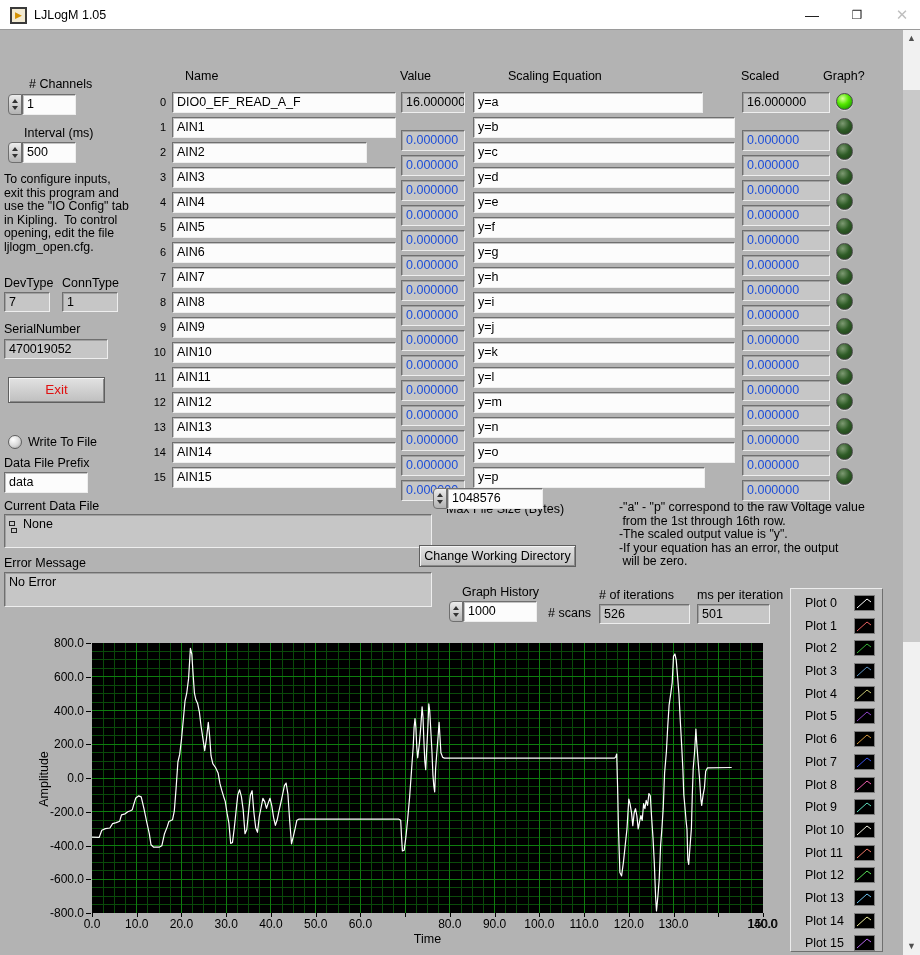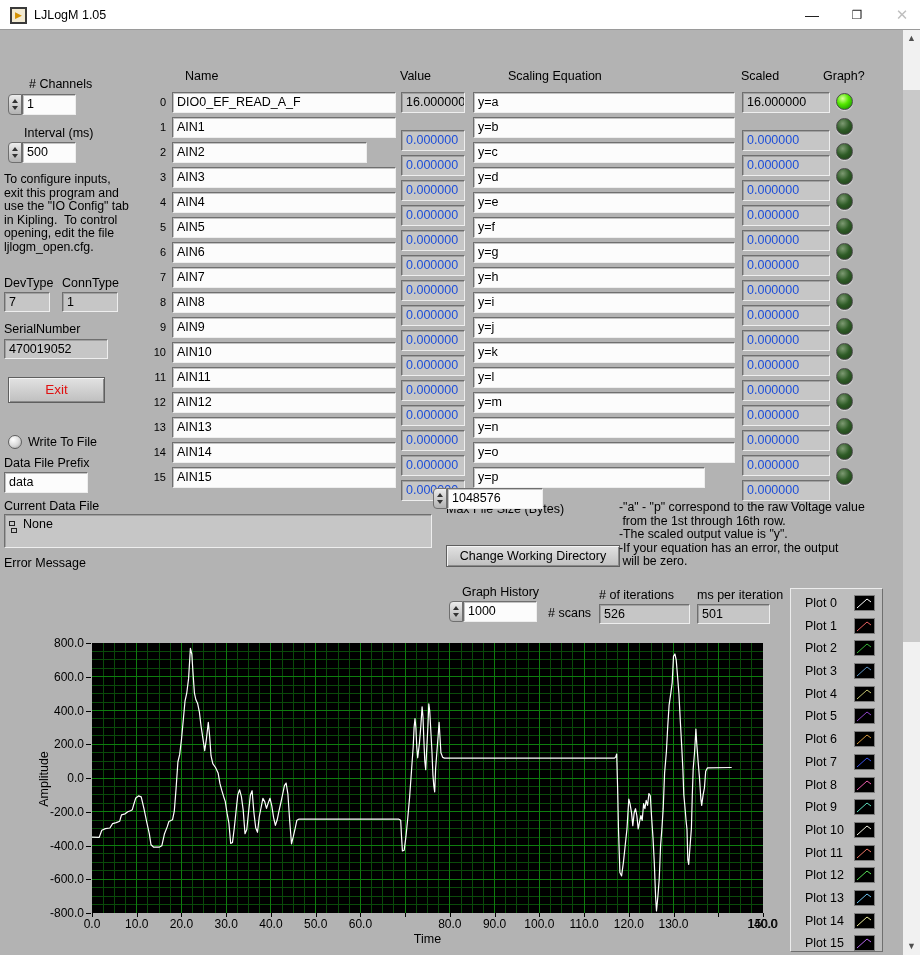--- a/index.html
+++ b/index.html
@@ -146,31 +146,32 @@
   <div class="fld white" style="left:4px;top:472px;width:84px;height:21px;">data</div>
 
   <div class="lbl" style="left:4px;top:499px;">Current Data File</div>
   <div class="fld gray" style="left:4px;top:514px;width:428px;height:34px;padding-left:18px;">None</div>
   <div class="path-glyph" style="left:9px;top:521px;">
       <i class="a"></i>
       <i class="b"></i>
     </div>
 
   <div class="lbl" style="left:4px;top:556px;">Error Message</div>
+  <div class="fld gray" style="left:4px;top:572px;width:428px;height:35px;">No Error</div>
 
   <div class="hdr" style="left:185px;">Name</div>
   <div class="hdr" style="left:400px;">Value</div>
   <div class="hdr" style="left:508px;">Scaling Equation</div>
   <div class="hdr" style="left:741px;">Scaled</div>
   <div class="hdr" style="left:823px;">Graph?</div>
   <div id="rows">
       <div class="rowidx" style="left: 146px; top: 96px;">0</div>
       <div class="fld white" style="left: 172px; top: 92px; width: 224px; height: 21px;">DIO0_EF_READ_A_F</div>
       <div class="fld gray" style="left: 401px; top: 92px; width: 64px; height: 21px;">16.000000</div>
-      <div class="fld white" style="left: 473px; top: 92px; width: 262px; height: 21px;">y=a</div>
+      <div class="fld white" style="left: 473px; top: 92px; width: 230px; height: 21px;">y=a</div>
       <div class="fld gray" style="left: 742px; top: 92px; width: 88px; height: 21px;">16.000000</div>
       <div class="led on" style="left: 836px; top: 93px;"></div>
       <div class="rowidx" style="left: 146px; top: 121px;">1</div>
       <div class="fld white" style="left: 172px; top: 117px; width: 224px; height: 21px;">AIN1</div>
       <div class="fld gray dim" style="left: 401px; top: 117px; width: 64px; height: 21px;">0.000000</div>
       <div class="fld white" style="left: 473px; top: 117px; width: 262px; height: 21px;">y=b</div>
       <div class="fld gray dim" style="left: 742px; top: 117px; width: 88px; height: 21px;">0.000000</div>
       <div class="led off" style="left: 836px; top: 118px;"></div>
       <div class="rowidx" style="left: 146px; top: 146px;">2</div>
       <div class="fld white" style="left: 172px; top: 142px; width: 195px; height: 21px;">AIN2</div>
@@ -259,21 +260,21 @@
     </div>
 
   <div class="lbl" style="left:446px;top:502px;">Max File Size (Bytes)</div>
   <div class="spinbox" style="left:433px;top:488px;">
     <div class="spin">
         <i class="tri-up"></i>
         <i class="tri-dn"></i>
       </div>
     <div class="spinval" style="width:96px;">1048576</div>
   </div>
-  <div class="btn" style="left:446px;top:545px;width:174px;height:22px;line-height:20px;">Change Working Directory</div>
+  <div class="btn" style="left:419px;top:545px;width:157px;height:22px;line-height:20px;">Change Working Directory</div>
 
   <div class="textblock" id="notes" style="position:absolute;left:619px;top:501px;width:290px;">
       <div>-"a" - "p" correspond to the raw Voltage value</div>
       <div> from the 1st through 16th row.</div>
       <div>-The scaled output value is "y".</div>
       <div>-If your equation has an error, the output</div>
       <div> will be zero.</div>
     </div>
 
   <div class="lbl" style="left:462px;top:585px;">Graph History</div>

